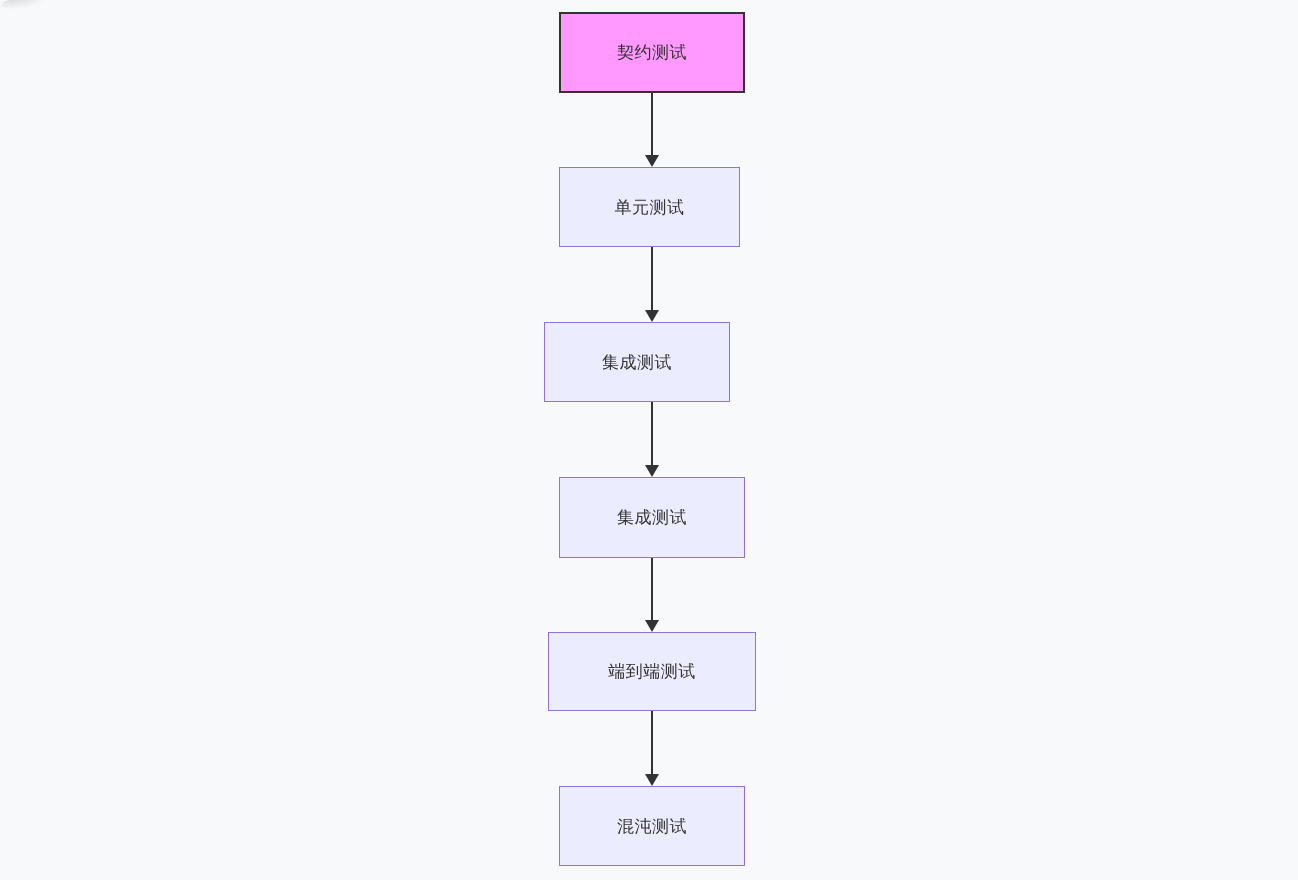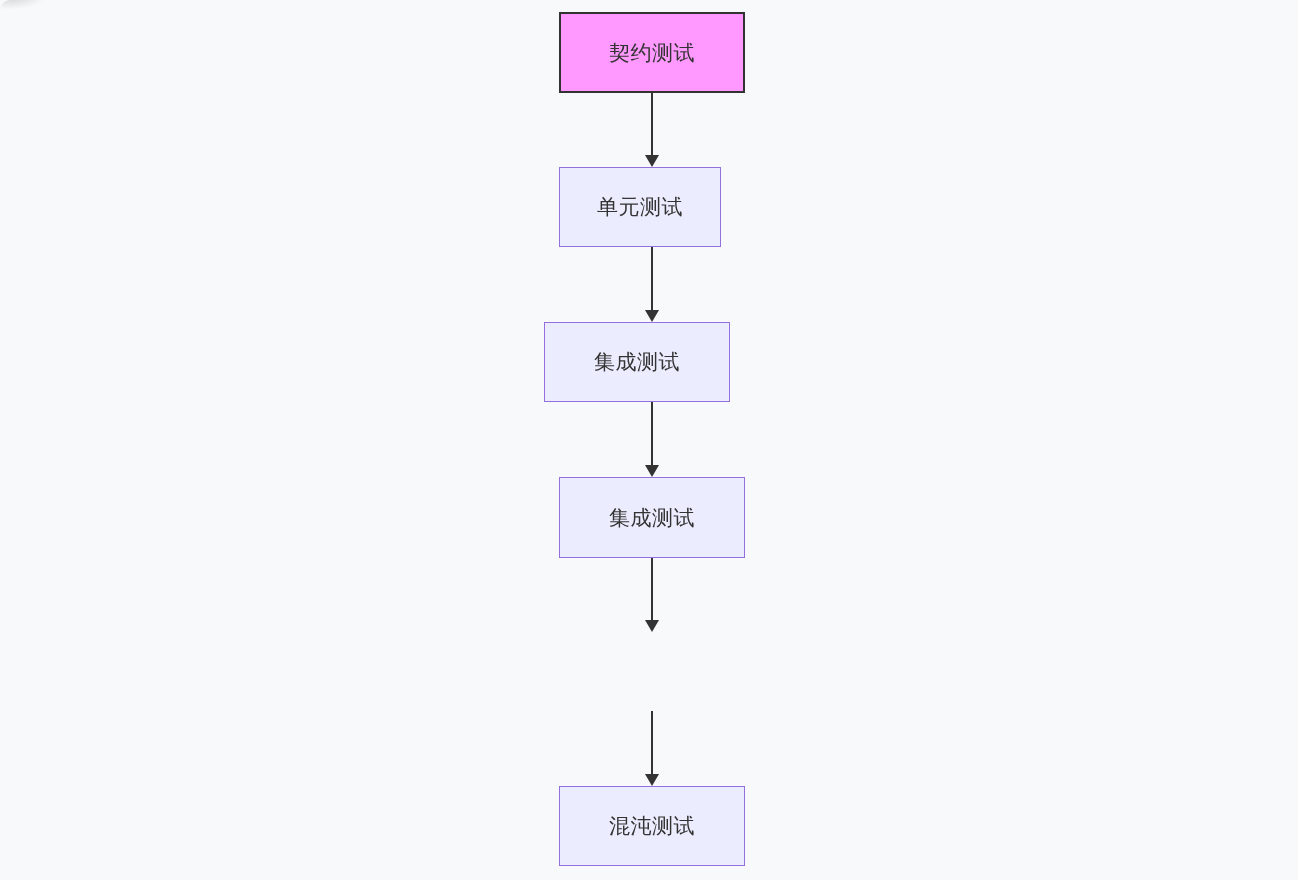--- a/index.html
+++ b/index.html
@@ -36,21 +36,21 @@
     pointer-events: none;
   }
   .node {
     position: absolute;
     display: flex;
     align-items: center;
     justify-content: center;
     background: var(--node-fill);
     border: 1.5px solid var(--node-stroke);
     color: var(--text-color);
-    font-size: 21px;
+    font-size: 17px;
     letter-spacing: 0.5px;
     text-align: left;
   }
   .node.highlight {
     background: var(--highlight-fill);
     border: 2px solid var(--highlight-stroke);
   }
   .edge {
     position: absolute;
     width: 16px;
@@ -80,32 +80,35 @@
 </head>
 <body>
 
 <div class="canvas">
   <div class="corner-shadow"></div>
 
   <div class="node highlight" style="left:559px; top:12px;  width:186px; height:81px;">
     <span>契约测试</span>
   </div>
 
-  <div class="node" style="left:559px; top:167px; width:162px; height:80px;">
+  <div class="node" style="left:559px; top:167px; width:181px; height:80px;">
     <span>单元测试</span>
   </div>
 
   <div class="node" style="left:544px; top:322px; width:186px; height:80px;">
     <span>集成测试</span>
   </div>
 
   <div class="node" style="left:559px; top:477px; width:186px; height:81px;">
     <span>集成测试</span>
   </div>
 
+  <div class="node" style="left:548px; top:632px; width:208px; height:79px;">
+    <span>端到端测试</span>
+  </div>
 
   <div class="node" style="left:559px; top:786px; width:186px; height:80px;">
     <span>混沌测试</span>
   </div>
 
   <div class="edge" style="left:644px; top:93px;  height:74px;"></div>
   <div class="edge" style="left:644px; top:247px; height:75px;"></div>
   <div class="edge" style="left:644px; top:402px; height:75px;"></div>
   <div class="edge" style="left:644px; top:558px; height:74px;"></div>
   <div class="edge" style="left:644px; top:711px; height:75px;"></div>

